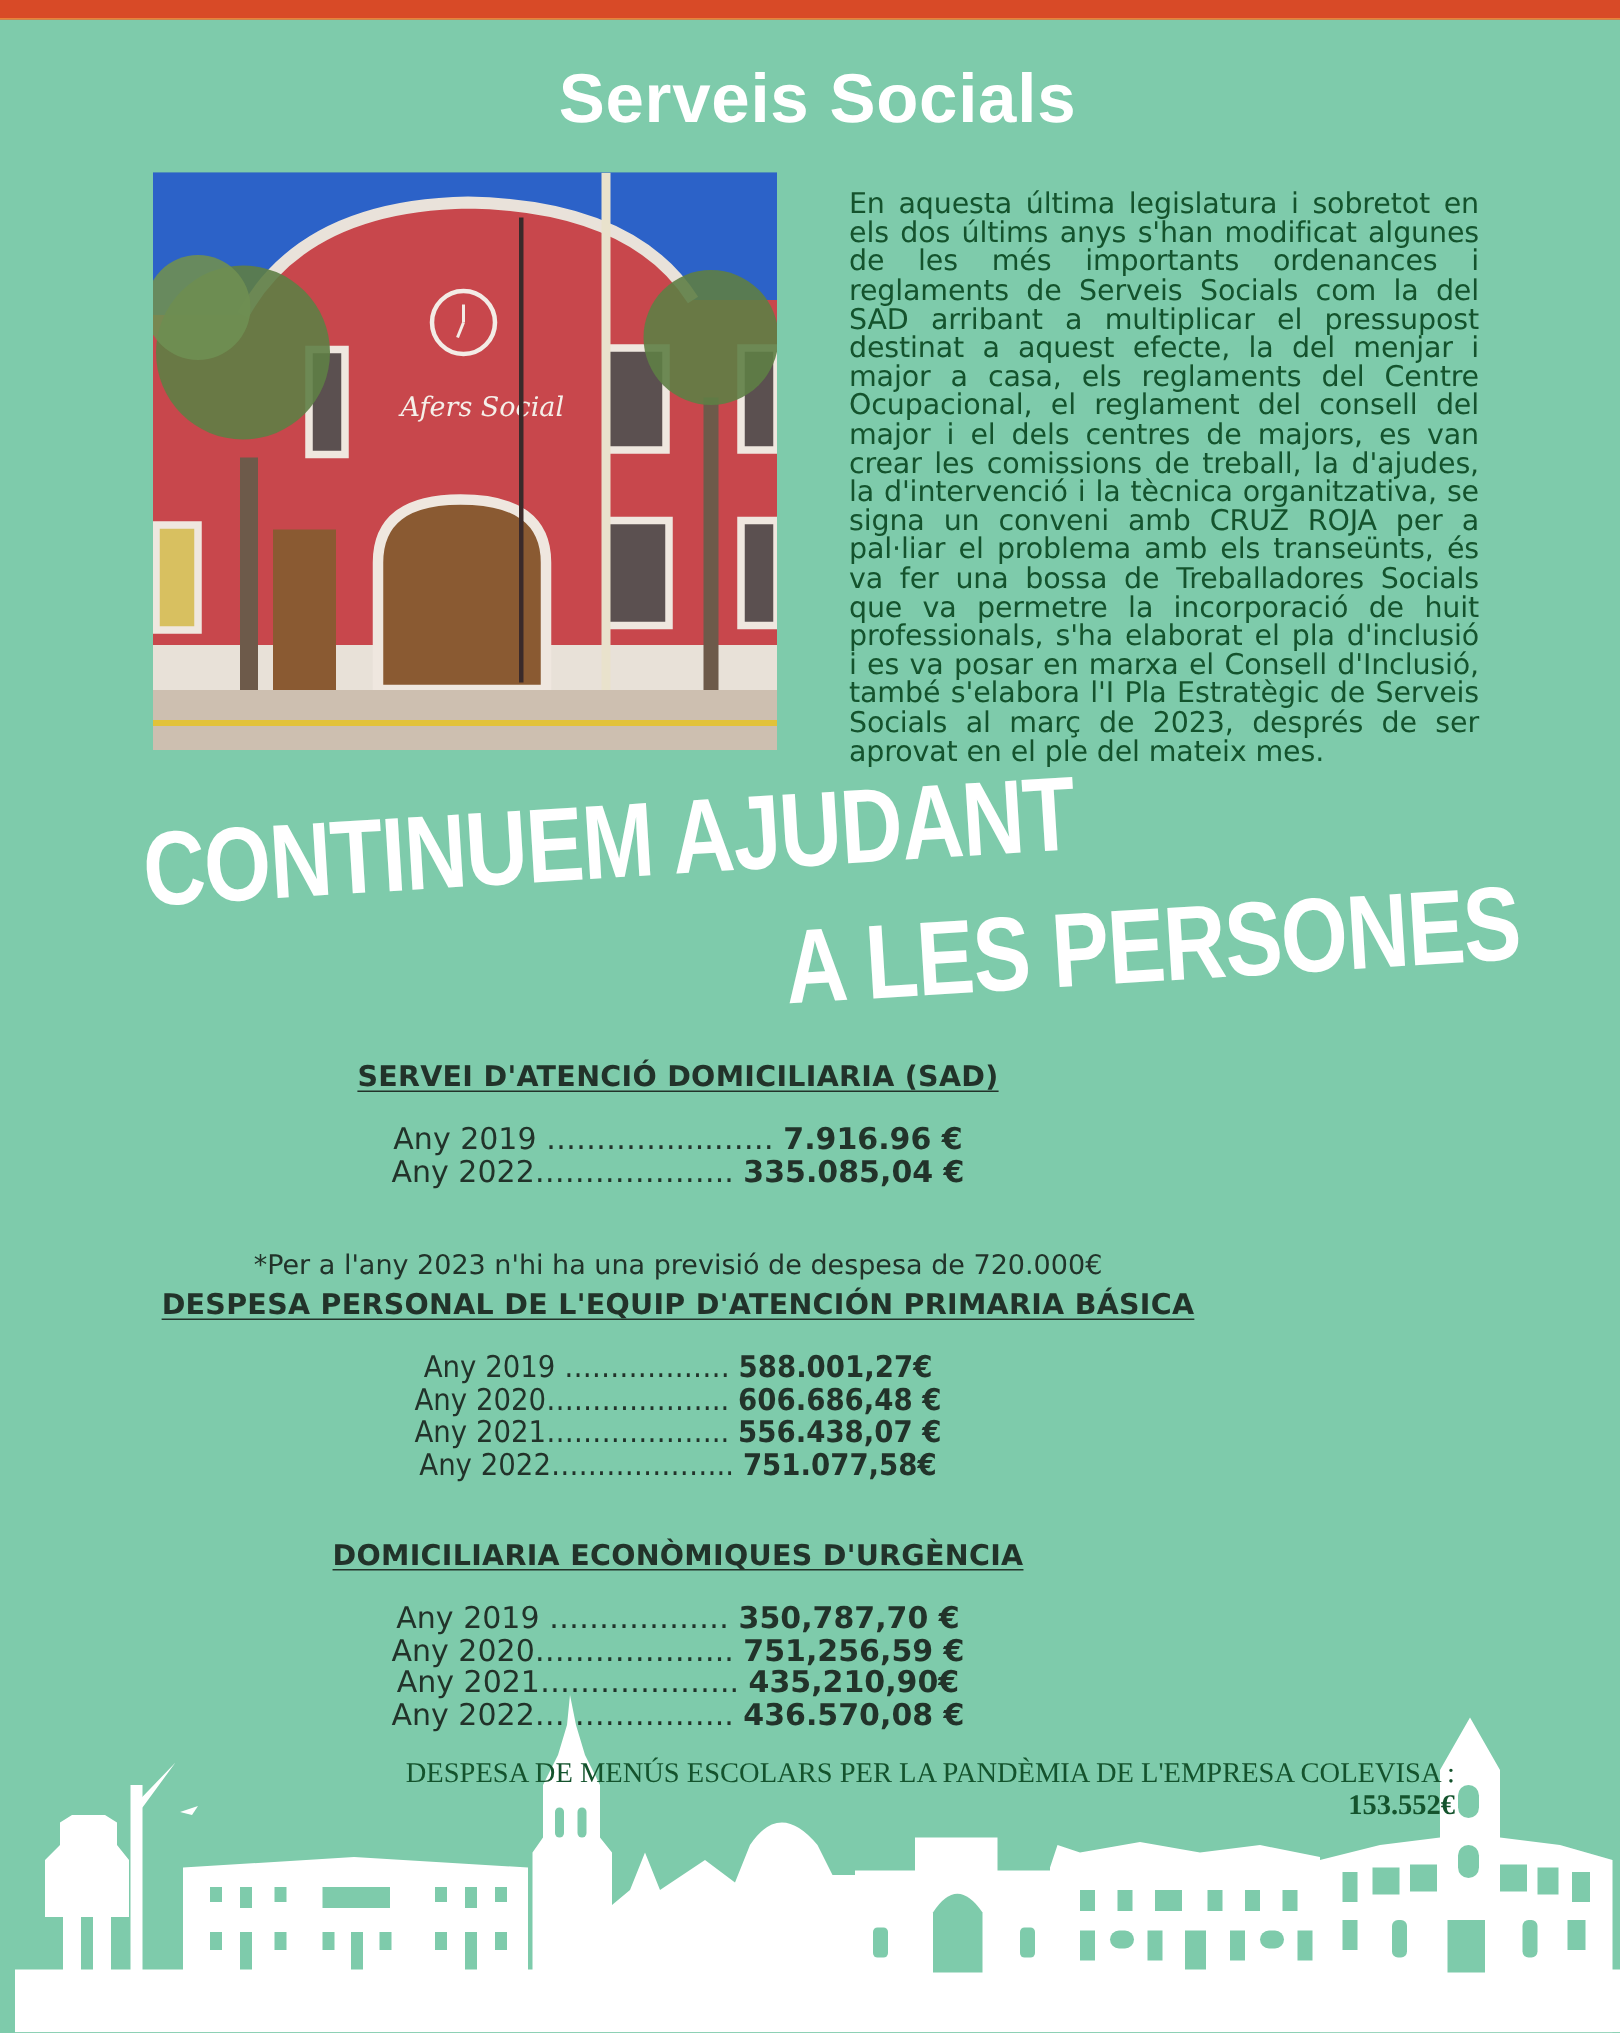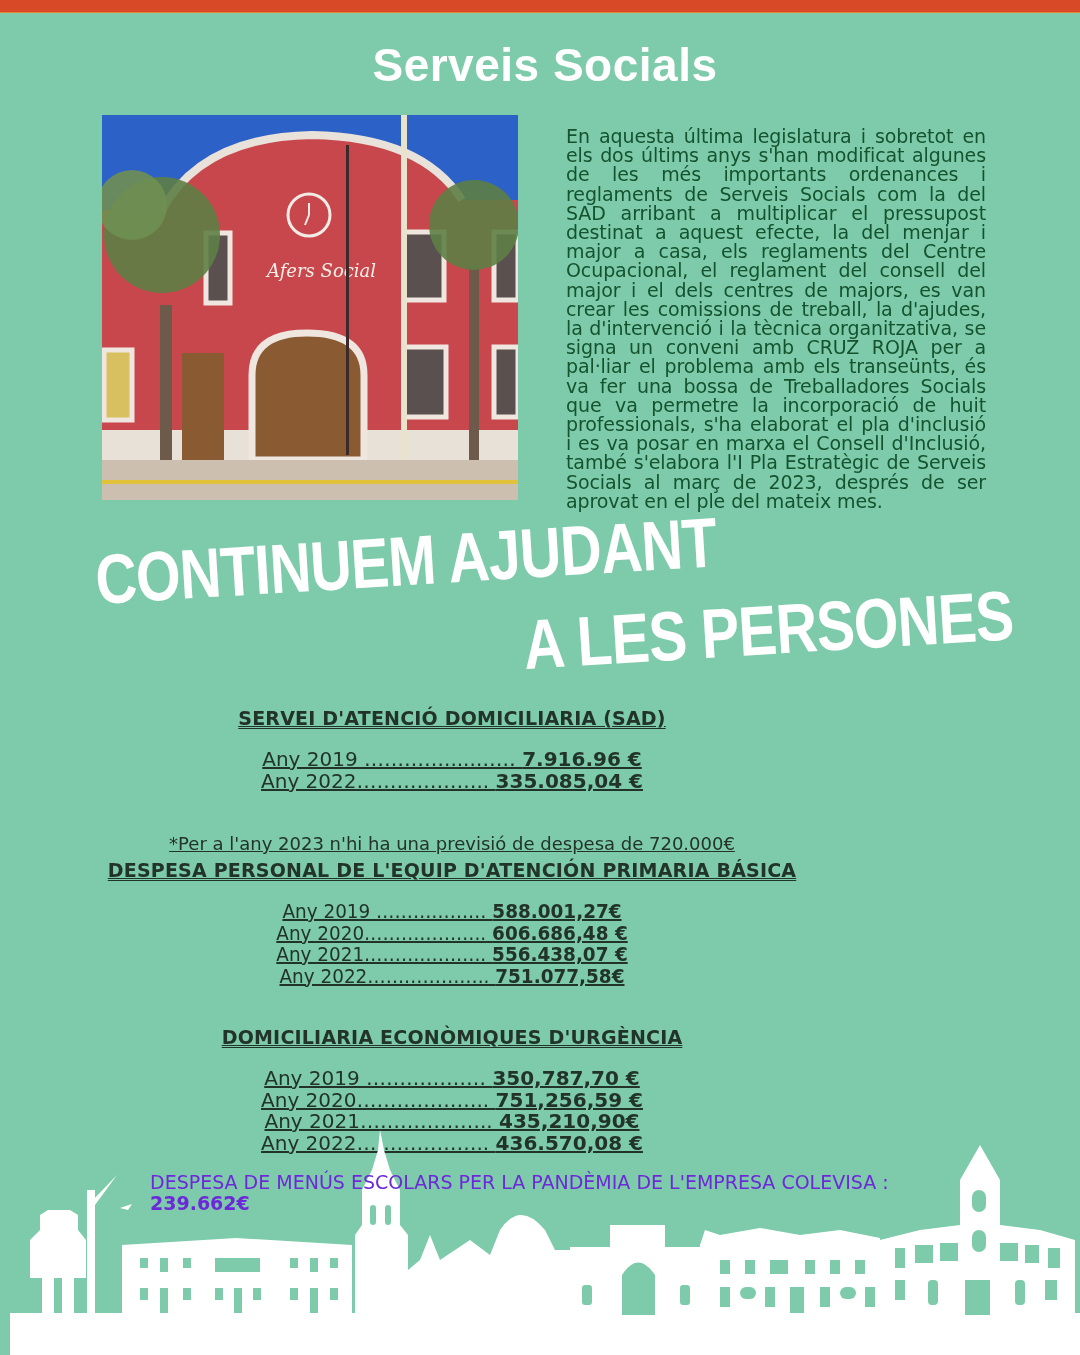--- a/index.html
+++ b/index.html
@@ -23,27 +23,27 @@
     position: absolute; left: 566px; top: 127px; width: 420px;
     font-family: "DejaVu Sans", sans-serif; font-size: 19px; line-height: 19.2px;
     text-align: justify; color: #14532d; letter-spacing: -0.1px;
   }
   .slogan {
     position: absolute; font-family: "Liberation Sans", sans-serif; font-weight: bold;
     color: #ffffff; white-space: nowrap; transform-origin: left bottom;
   }
   .slogan-1 { left: 98px; top: 540px; font-size: 70px; transform: rotate(-3.5deg) scaleX(0.82); letter-spacing: -1px; }
   .slogan-2 { left: 526px; top: 605px; font-size: 70px; transform: rotate(-3.5deg) scaleX(0.82); letter-spacing: -1px; }
-  .section { position: absolute; left: 0; width: 904px; text-align: center; color: #22332a; text-decoration: underline; }
+  .section { position: absolute; left: 0; width: 904px; text-align: center; color: #22332a; }
   .sec-heading { font-weight: bold; font-size: 19px; text-decoration: underline; text-underline-offset: 3px; letter-spacing: 0.2px; }
   .rows { margin-top: 20px; }
   .row { font-size: 20px; line-height: 21.5px; white-space: nowrap; }
   .row .amt { font-weight: bold; }
   .note { font-size: 18px; line-height: 21px; margin-top: 41px; }
-  .menus { position: absolute; left: 150px; top: 1172px; width: 820px; text-align: left; font-size: 19px; line-height: 21px; color: #6d28d9; }
+  .menus { position: absolute; left: 150px; top: 1172px; width: 820px; text-align: right; font-size: 19px; line-height: 21px; color: #14532d; font-family: Liberation Serif, serif; }
   .menus .amt { font-weight: bold; }
   .skyline { position: absolute; left: 0; top: 1130px; width: 1080px; height: 225px; }
 </style>
 </head>
 <body>
 
 <div class="top-bar"></div>
 
 <h1 class="title" style="margin:0;">Serveis Socials</h1>
 
@@ -196,14 +196,14 @@
     <rect x="895" y="150" width="10" height="20"></rect>
       <rect x="928" y="150" width="10" height="25" rx="4"></rect>
       <rect x="965" y="150" width="25" height="35"></rect>
       <rect x="1015" y="150" width="10" height="25" rx="4"></rect>
       <rect x="1045" y="150" width="12" height="20"></rect>
   </g>
 </svg>
 
 <div class="menus">
   <div>DESPESA DE MENÚS ESCOLARS PER LA PANDÈMIA DE L'EMPRESA COLEVISA :</div>
-  <div class="amt">239.662€</div>
+  <div class="amt">153.552€</div>
 </div>
 
 </body></html>

